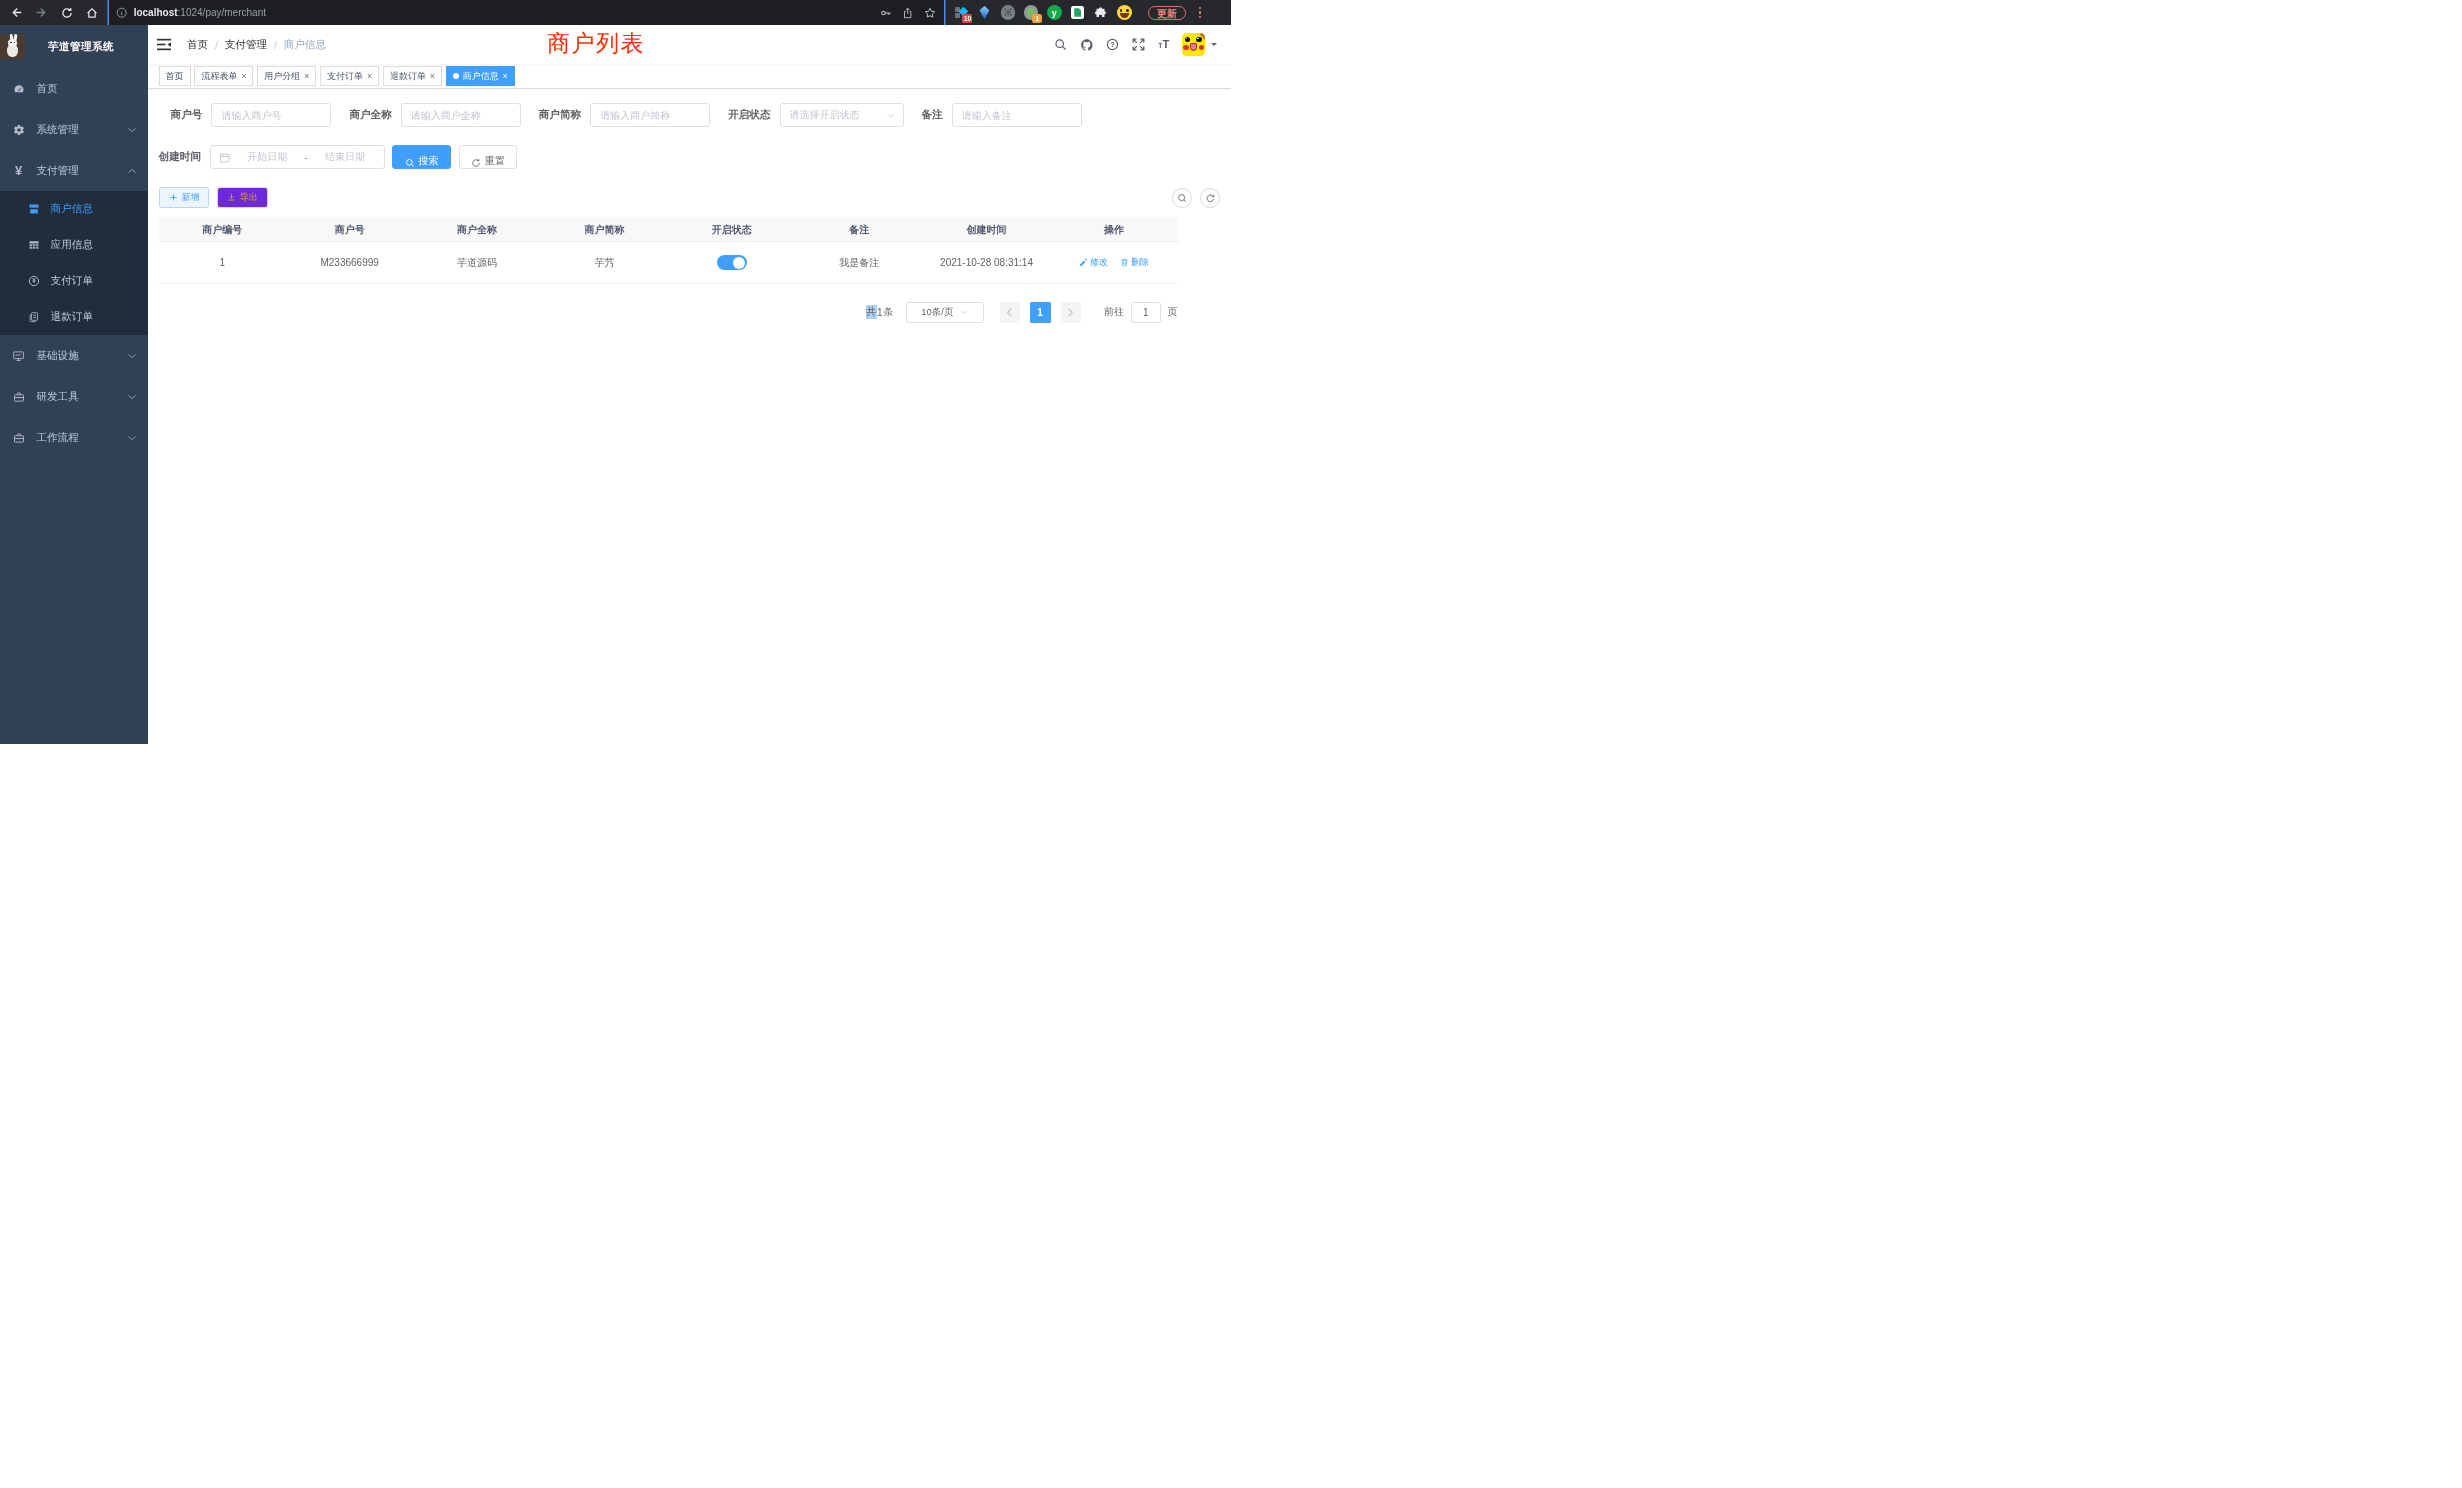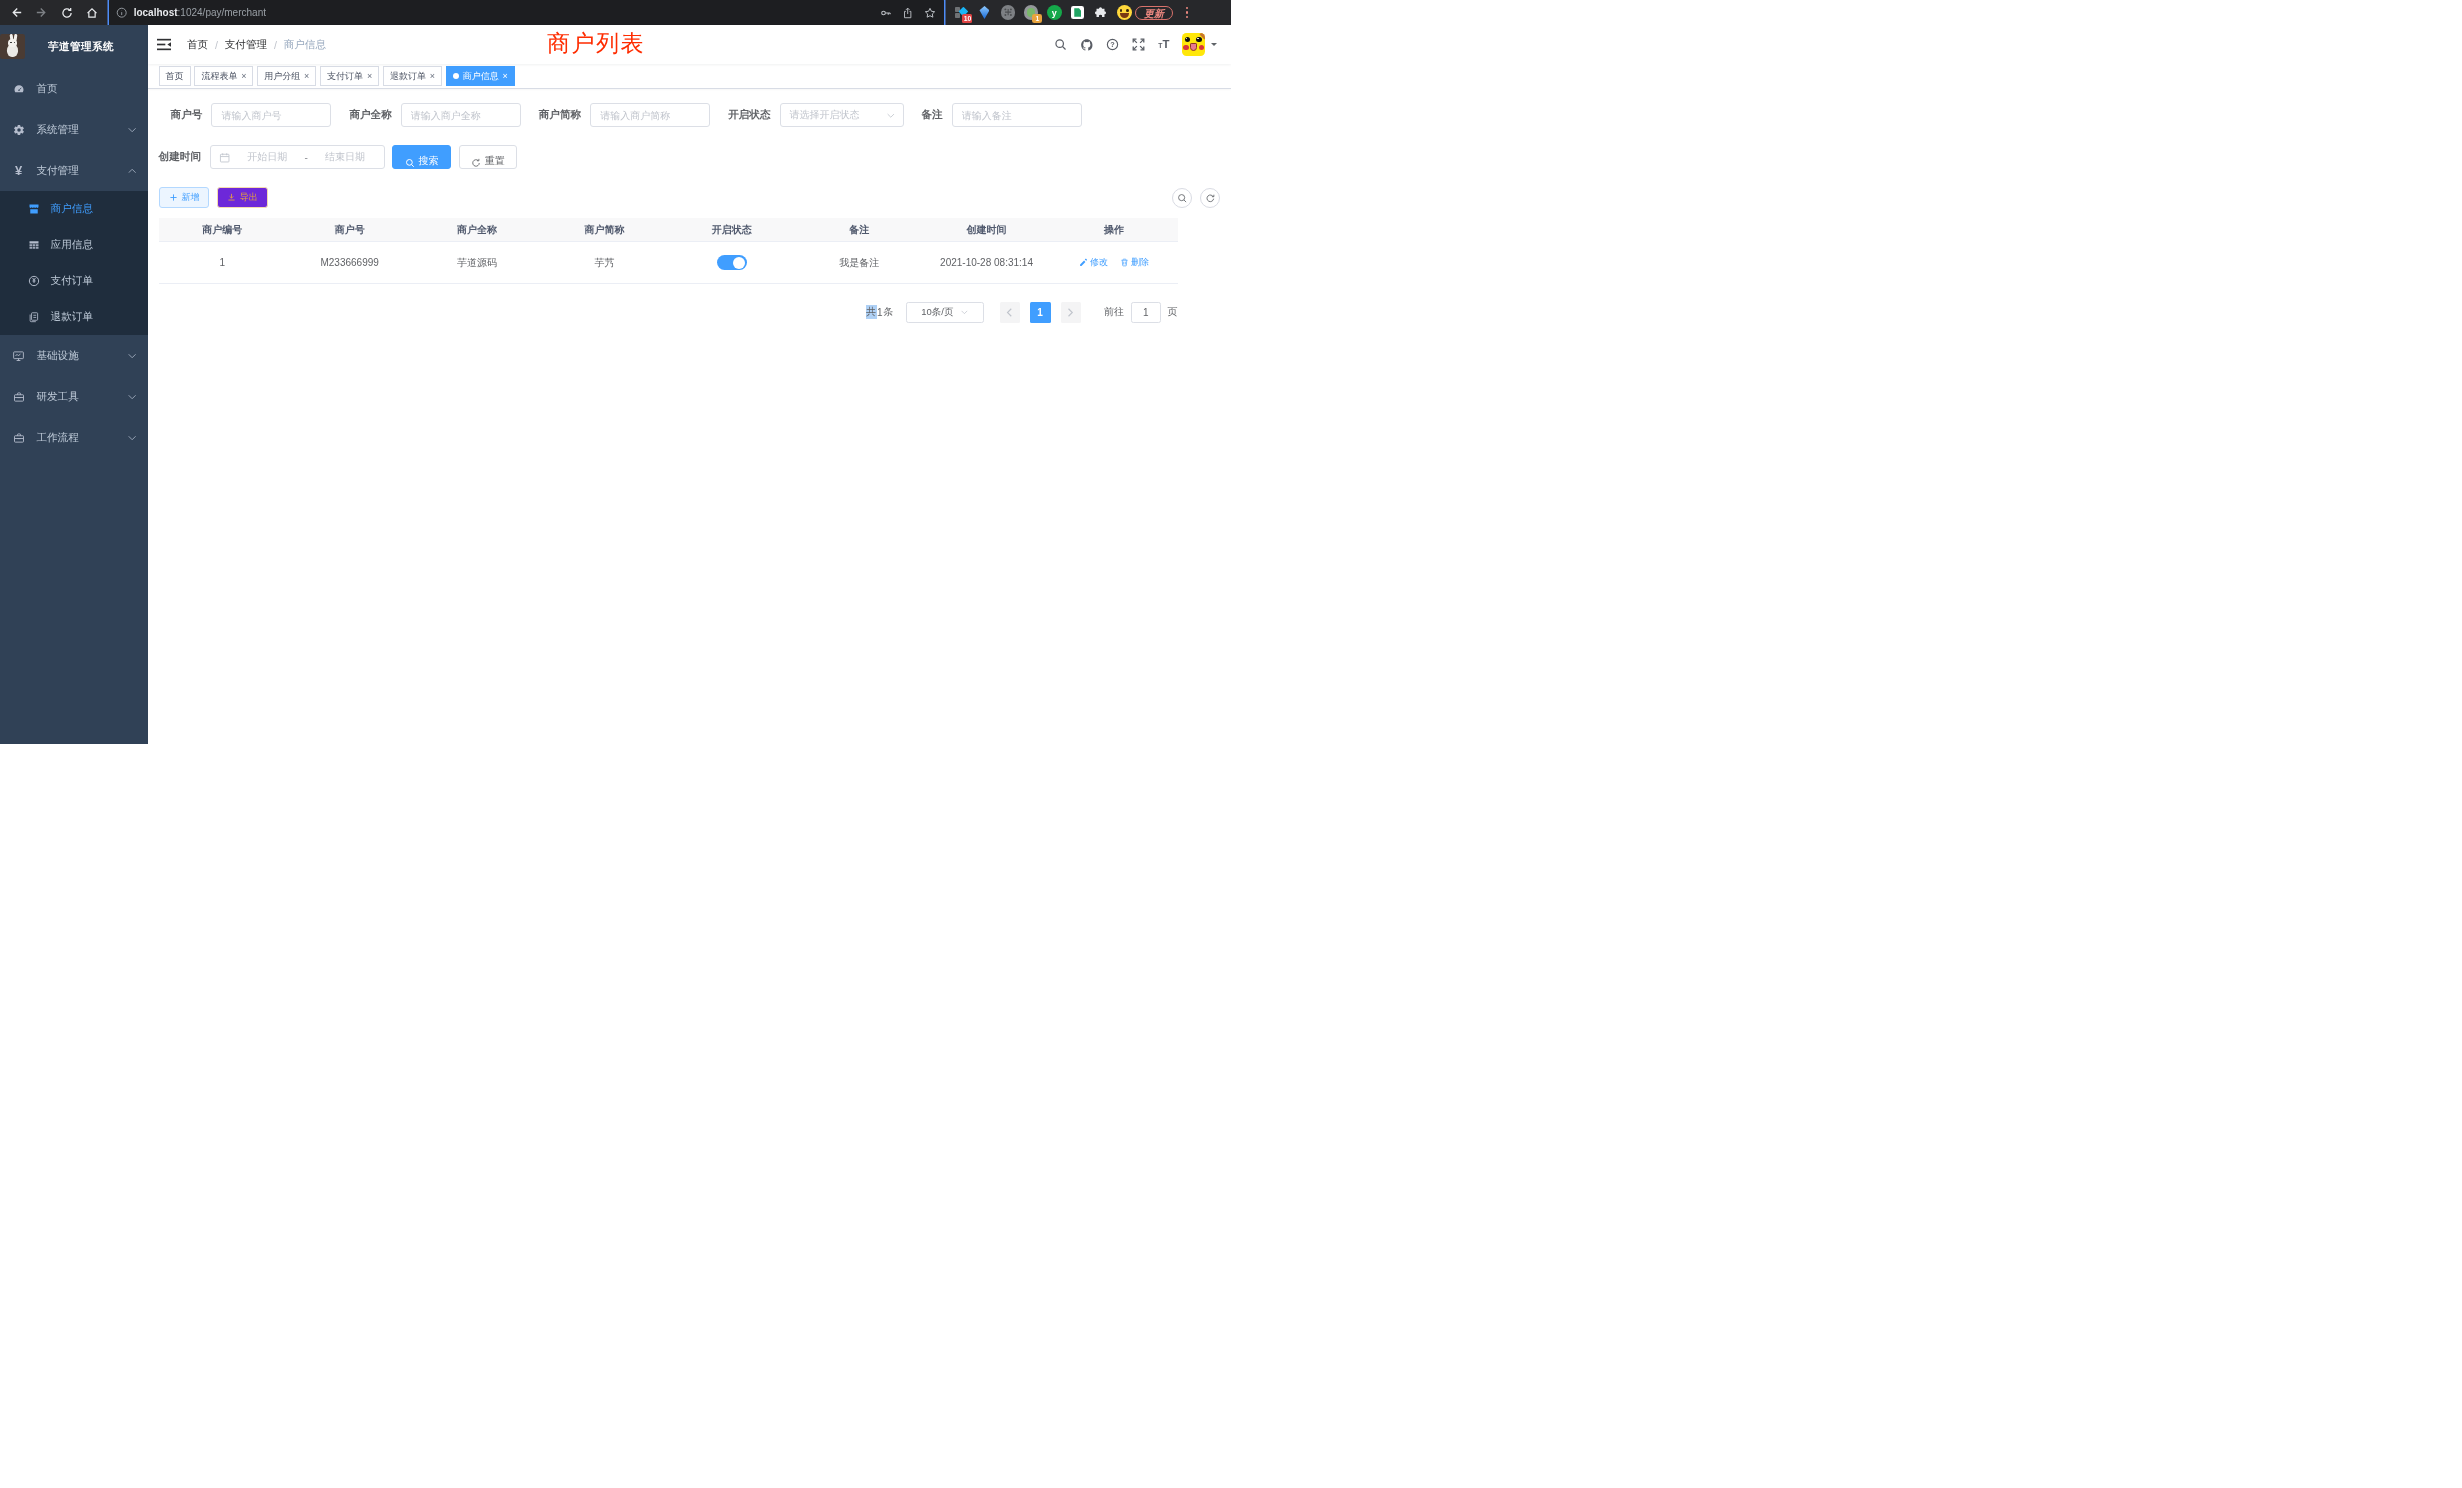--- a/index.html
+++ b/index.html
@@ -14,21 +14,21 @@
   .omnibox { width:835px; height:28px; background:#1d1e21; border-radius:2px; box-shadow:0 0 0 1.5px #4e8cf7; display:flex; align-items:center; padding:0 7.6px; margin-left:1.5px; }
   .omnibox .url { font-size:10px; margin-left:6px; white-space:nowrap; }
   .omnibox .host { color:#e8eaed; font-weight:700; }
   .omnibox .rest { color:#9aa0a6; }
   .ob-right { margin-left:auto; display:flex; align-items:center; gap:10.6px; color:#bdc1c6; }
   .extensions { display:flex; align-items:center; gap:8.3px; margin-left:10px; }
   .ext { position:relative; width:15px; height:15px; display:flex; align-items:center; justify-content:center; cursor:pointer; }
   .badge { position:absolute; bottom:-3px; right:-3.8px; min-width:10px; height:9px; font-size:6.8px; line-height:9px; color:#fff; text-align:center; border-radius:1.5px; padding:0 0.8px; font-weight:700; }
   .badge.red { background:#e04343; }
   .badge.orange { background:#e8a33d; border-radius:2.3px; }
-  .update-pill { margin-left:3px; height:14px; padding:0 8.3px; border:1.5px solid #d9726b; border-radius:10px; background:transparent; color:#ec8880; font-size:10px; font-weight:700; cursor:pointer; font-family:inherit;font-style:italic; }
+  .update-pill { margin-left:16px; height:14px; padding:0 8.3px; border:1.5px solid #d9726b; border-radius:10px; background:transparent; color:#ec8880; font-size:10px; font-weight:700; cursor:pointer; font-family:inherit; }
   .menu-dots { width:13.6px; height:15px; margin-left:6.8px; display:flex; flex-direction:column; align-items:center; justify-content:center; gap:1.9px; cursor:pointer; }
   .menu-dots i { width:2.7px; height:2.7px; border-radius:50%; background:#ec8880; }
 
   
   .app { display:flex; height:719px; }
   .sidebar { width:148px; flex-shrink:0; background:#304156; color:#bfcbd9; }
   .logo-row { height:43px; display:flex; align-items:center; gap:23px; cursor:pointer; }
   .logo-title { color:#fff; font-size:10.6px; font-weight:700; letter-spacing:0.4px; }
   .menu-item { height:41px; display:flex; align-items:center; padding:0 12px; font-size:10.6px; cursor:pointer; }
   .mi-icon { width:13px; display:flex; justify-content:center; color:#b4bccc; margin-right:11.4px; flex-shrink:0; }

